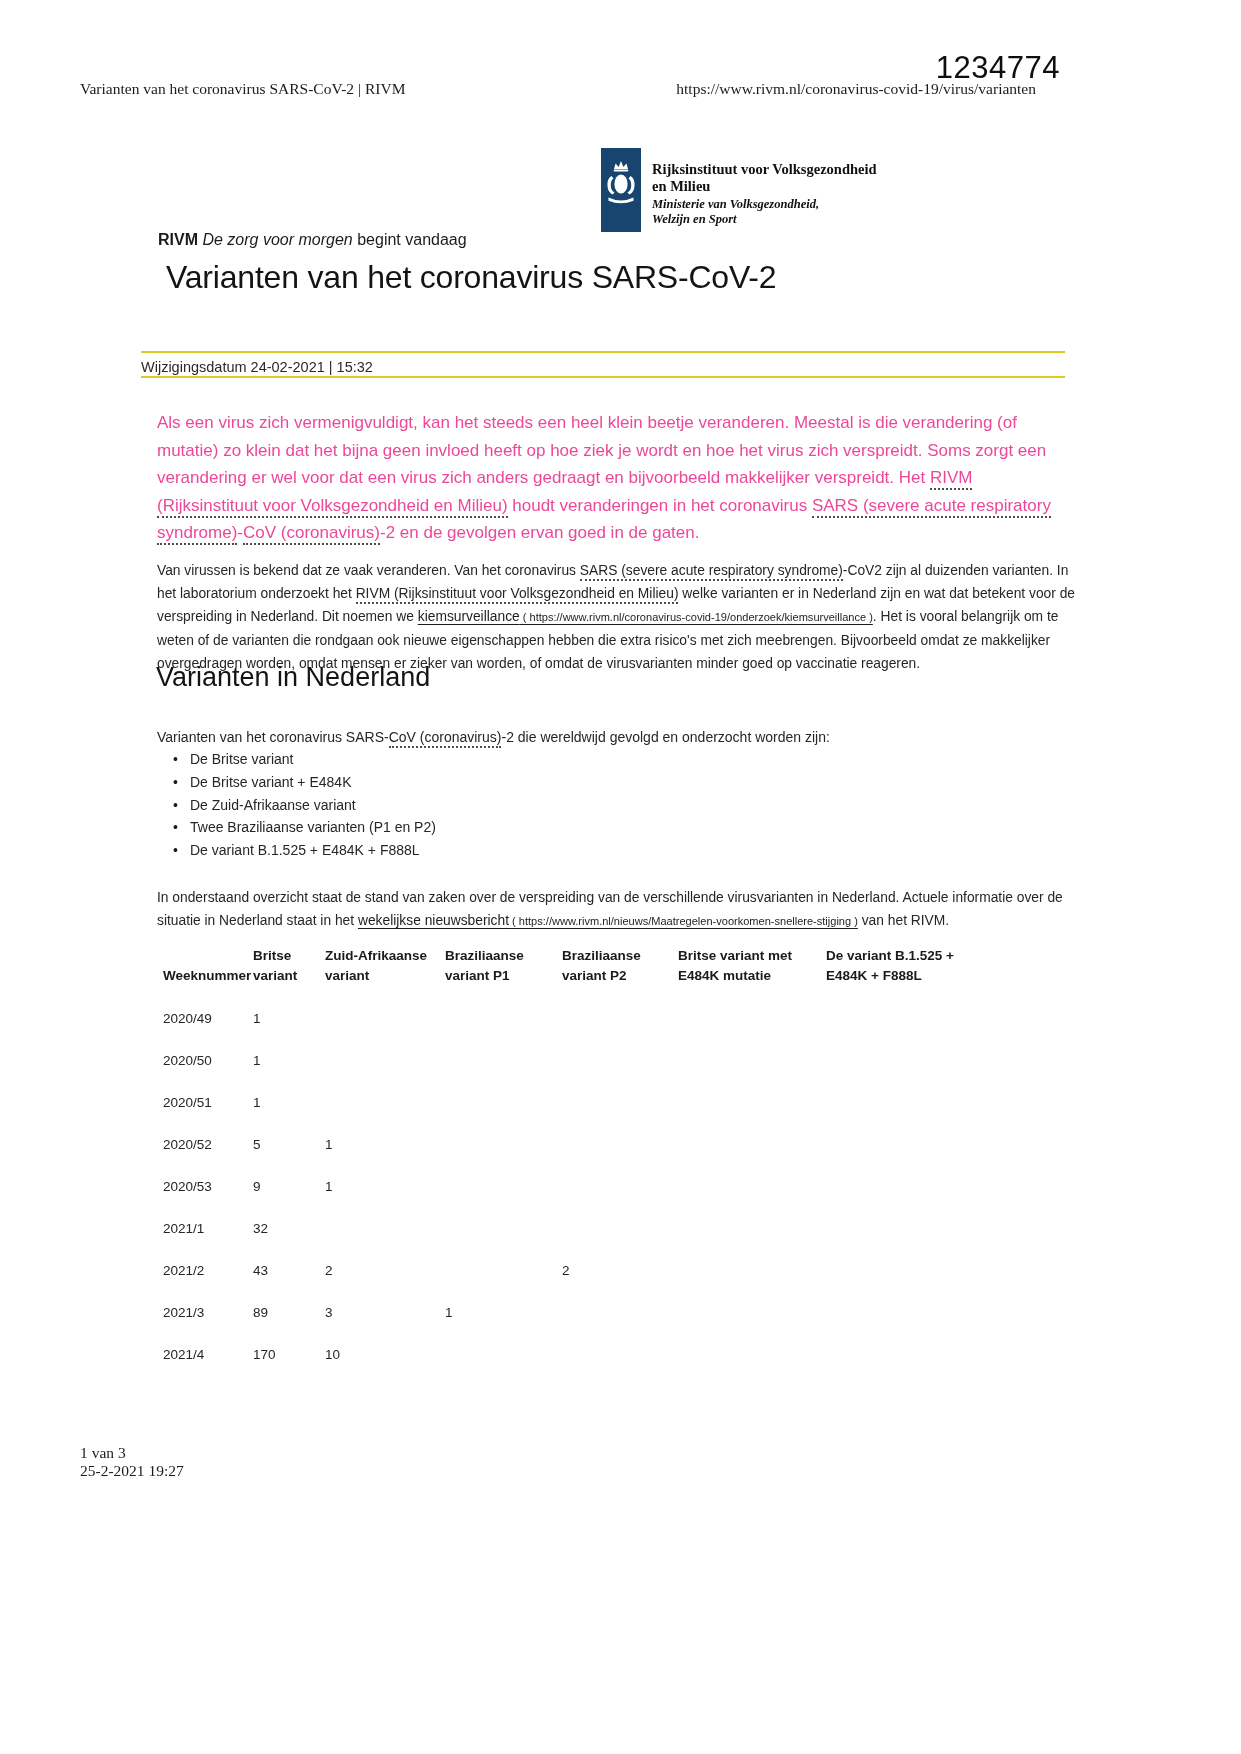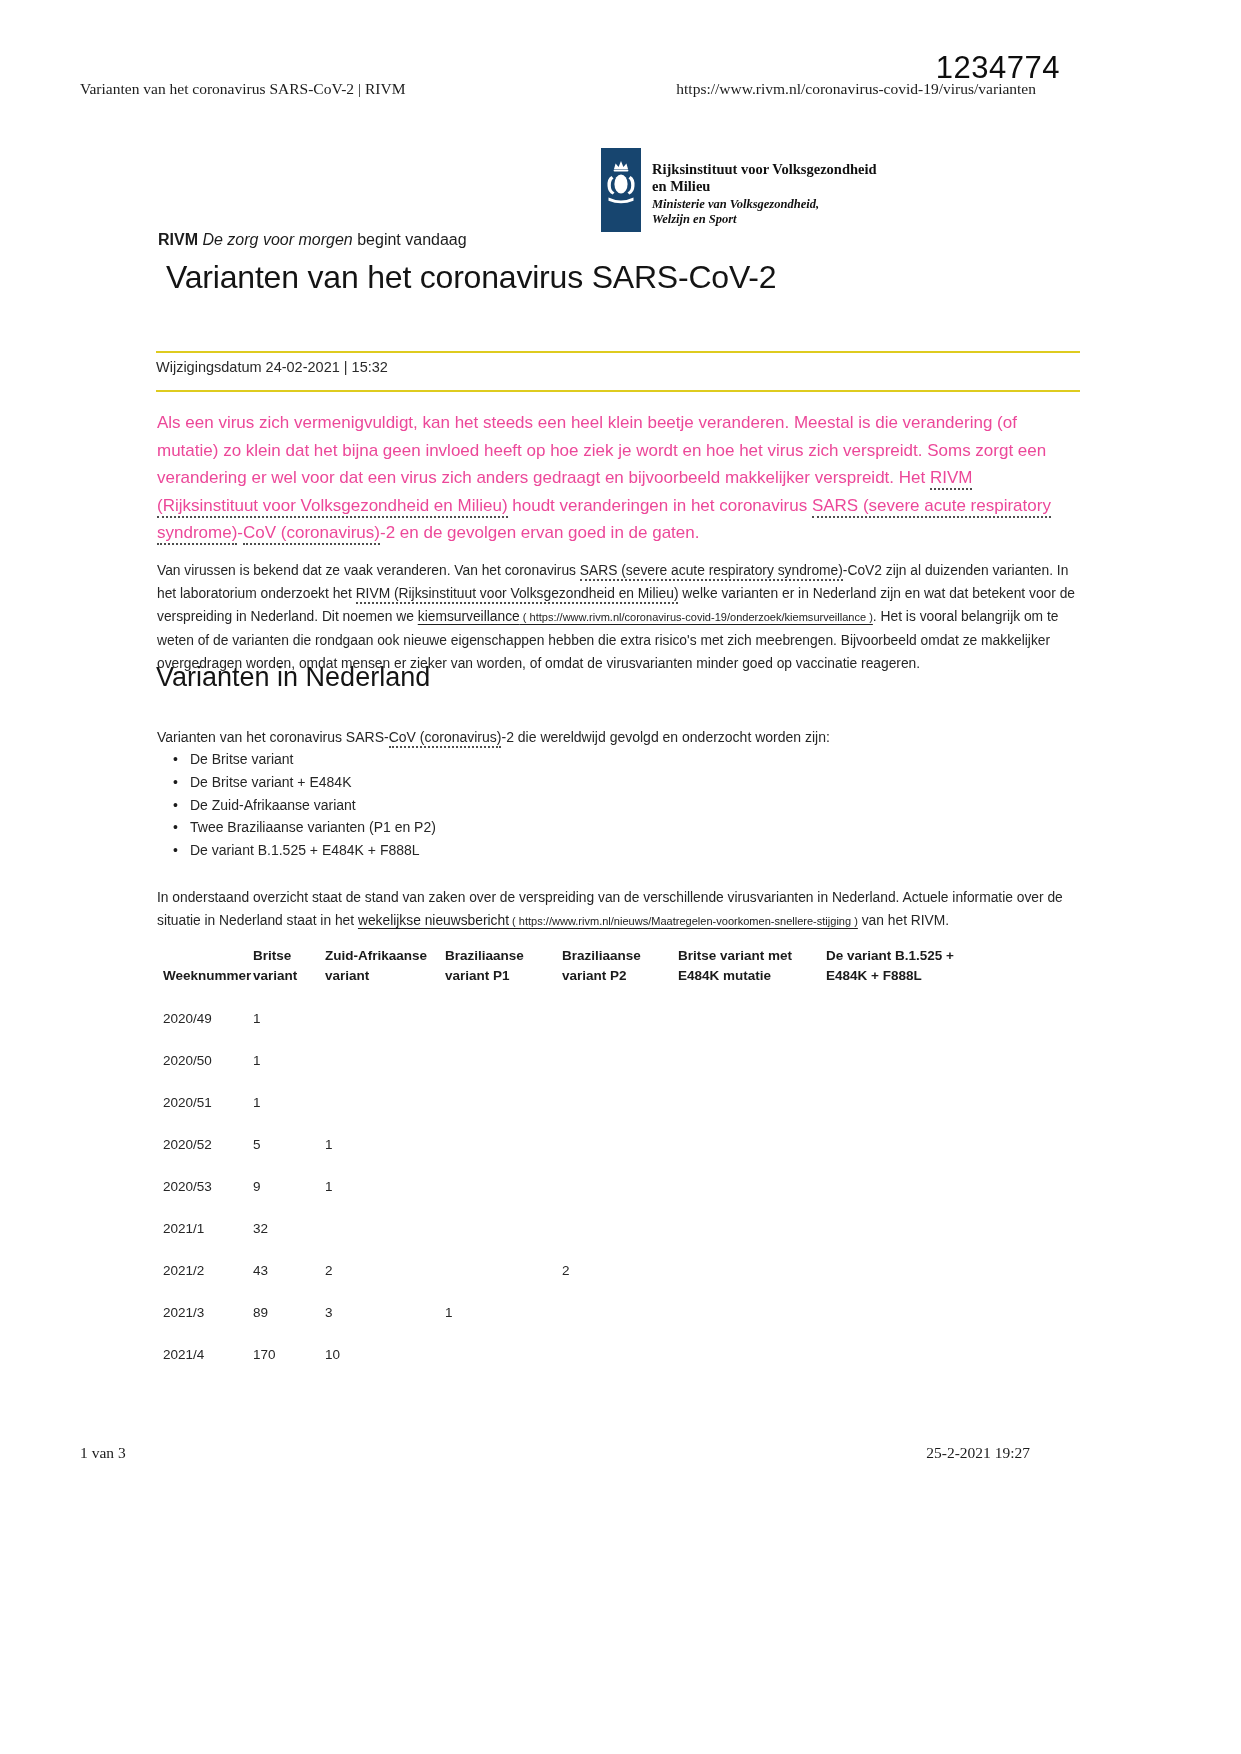--- a/index.html
+++ b/index.html
@@ -14,40 +14,40 @@
     display:flex;justify-content:space-between;
     font-family:"Liberation Serif",serif;font-size:15.5px;color:#1b1b1b;
   }
   .stamp{
     position:absolute;top:50px;right:181px;
     font-size:31px;letter-spacing:.5px;color:#0e0e0e;
   }
   .print-footer{
     position:absolute;top:1444px;left:80px;width:950px;
     display:flex;justify-content:space-between;
-    font-family:"Liberation Serif",serif;font-size:15.5px;color:#1b1b1b;
+    font-family:"Liberation Serif",serif;font-size:15.5px;color:#1b1b1b;flex-direction:column;
   }
   
   .logo-row{position:absolute;top:148px;left:601px;display:flex;gap:11px;}
   .logo-emblem{width:40px;height:84px;background:#17456f;flex:0 0 auto;}
   .logo-text{padding-top:13px;font-family:"Liberation Serif",serif;color:#101010;}
   .logo-org{font-weight:bold;font-size:14.5px;line-height:16.5px;}
   .logo-min{font-weight:bold;font-style:italic;font-size:12.5px;line-height:14.5px;margin-top:3px;}
   
   .tagline{position:absolute;top:231px;left:158px;font-size:16px;color:#1c1c1c;}
   .tagline .brand{font-weight:bold;text-align:center;}
   .tagline .motto{font-style:italic;}
   .page-title{
     position:absolute;top:245px;left:155px;margin:11px;
     font-size:32px;font-weight:400;line-height:42px;color:#141414;letter-spacing:-.2px;
   }
   .datebar{
-    position:absolute;top:351px;left:156px;width:924px;
+    position:absolute;top:351px;left:141px;width:924px;
     border-top:2.5px solid #decb1f;border-bottom:2.5px solid #decb1f;
-    padding:6px 0 15px;font-size:14.5px;color:#2a2a2a;
+    padding:6px 0 1px;font-size:14.5px;color:#2a2a2a;
   }
   
   .lead{position:absolute;top:392px;left:157px;width:914px;font-size:17px;line-height:27.5px;color:#ec4899;}
   .body-par{font-size:13.8px;line-height:23px;color:#262626;}
   .p-intro{position:absolute;top:545px;left:157px;width:928px;}
   .section-heading{
     position:absolute;top:662px;left:156px;margin:0;
     font-size:27px;font-weight:400;color:#141414;
   }
   .list-intro{position:absolute;top:712px;left:157px;width:928px;font-size:14px;line-height:22px;}

